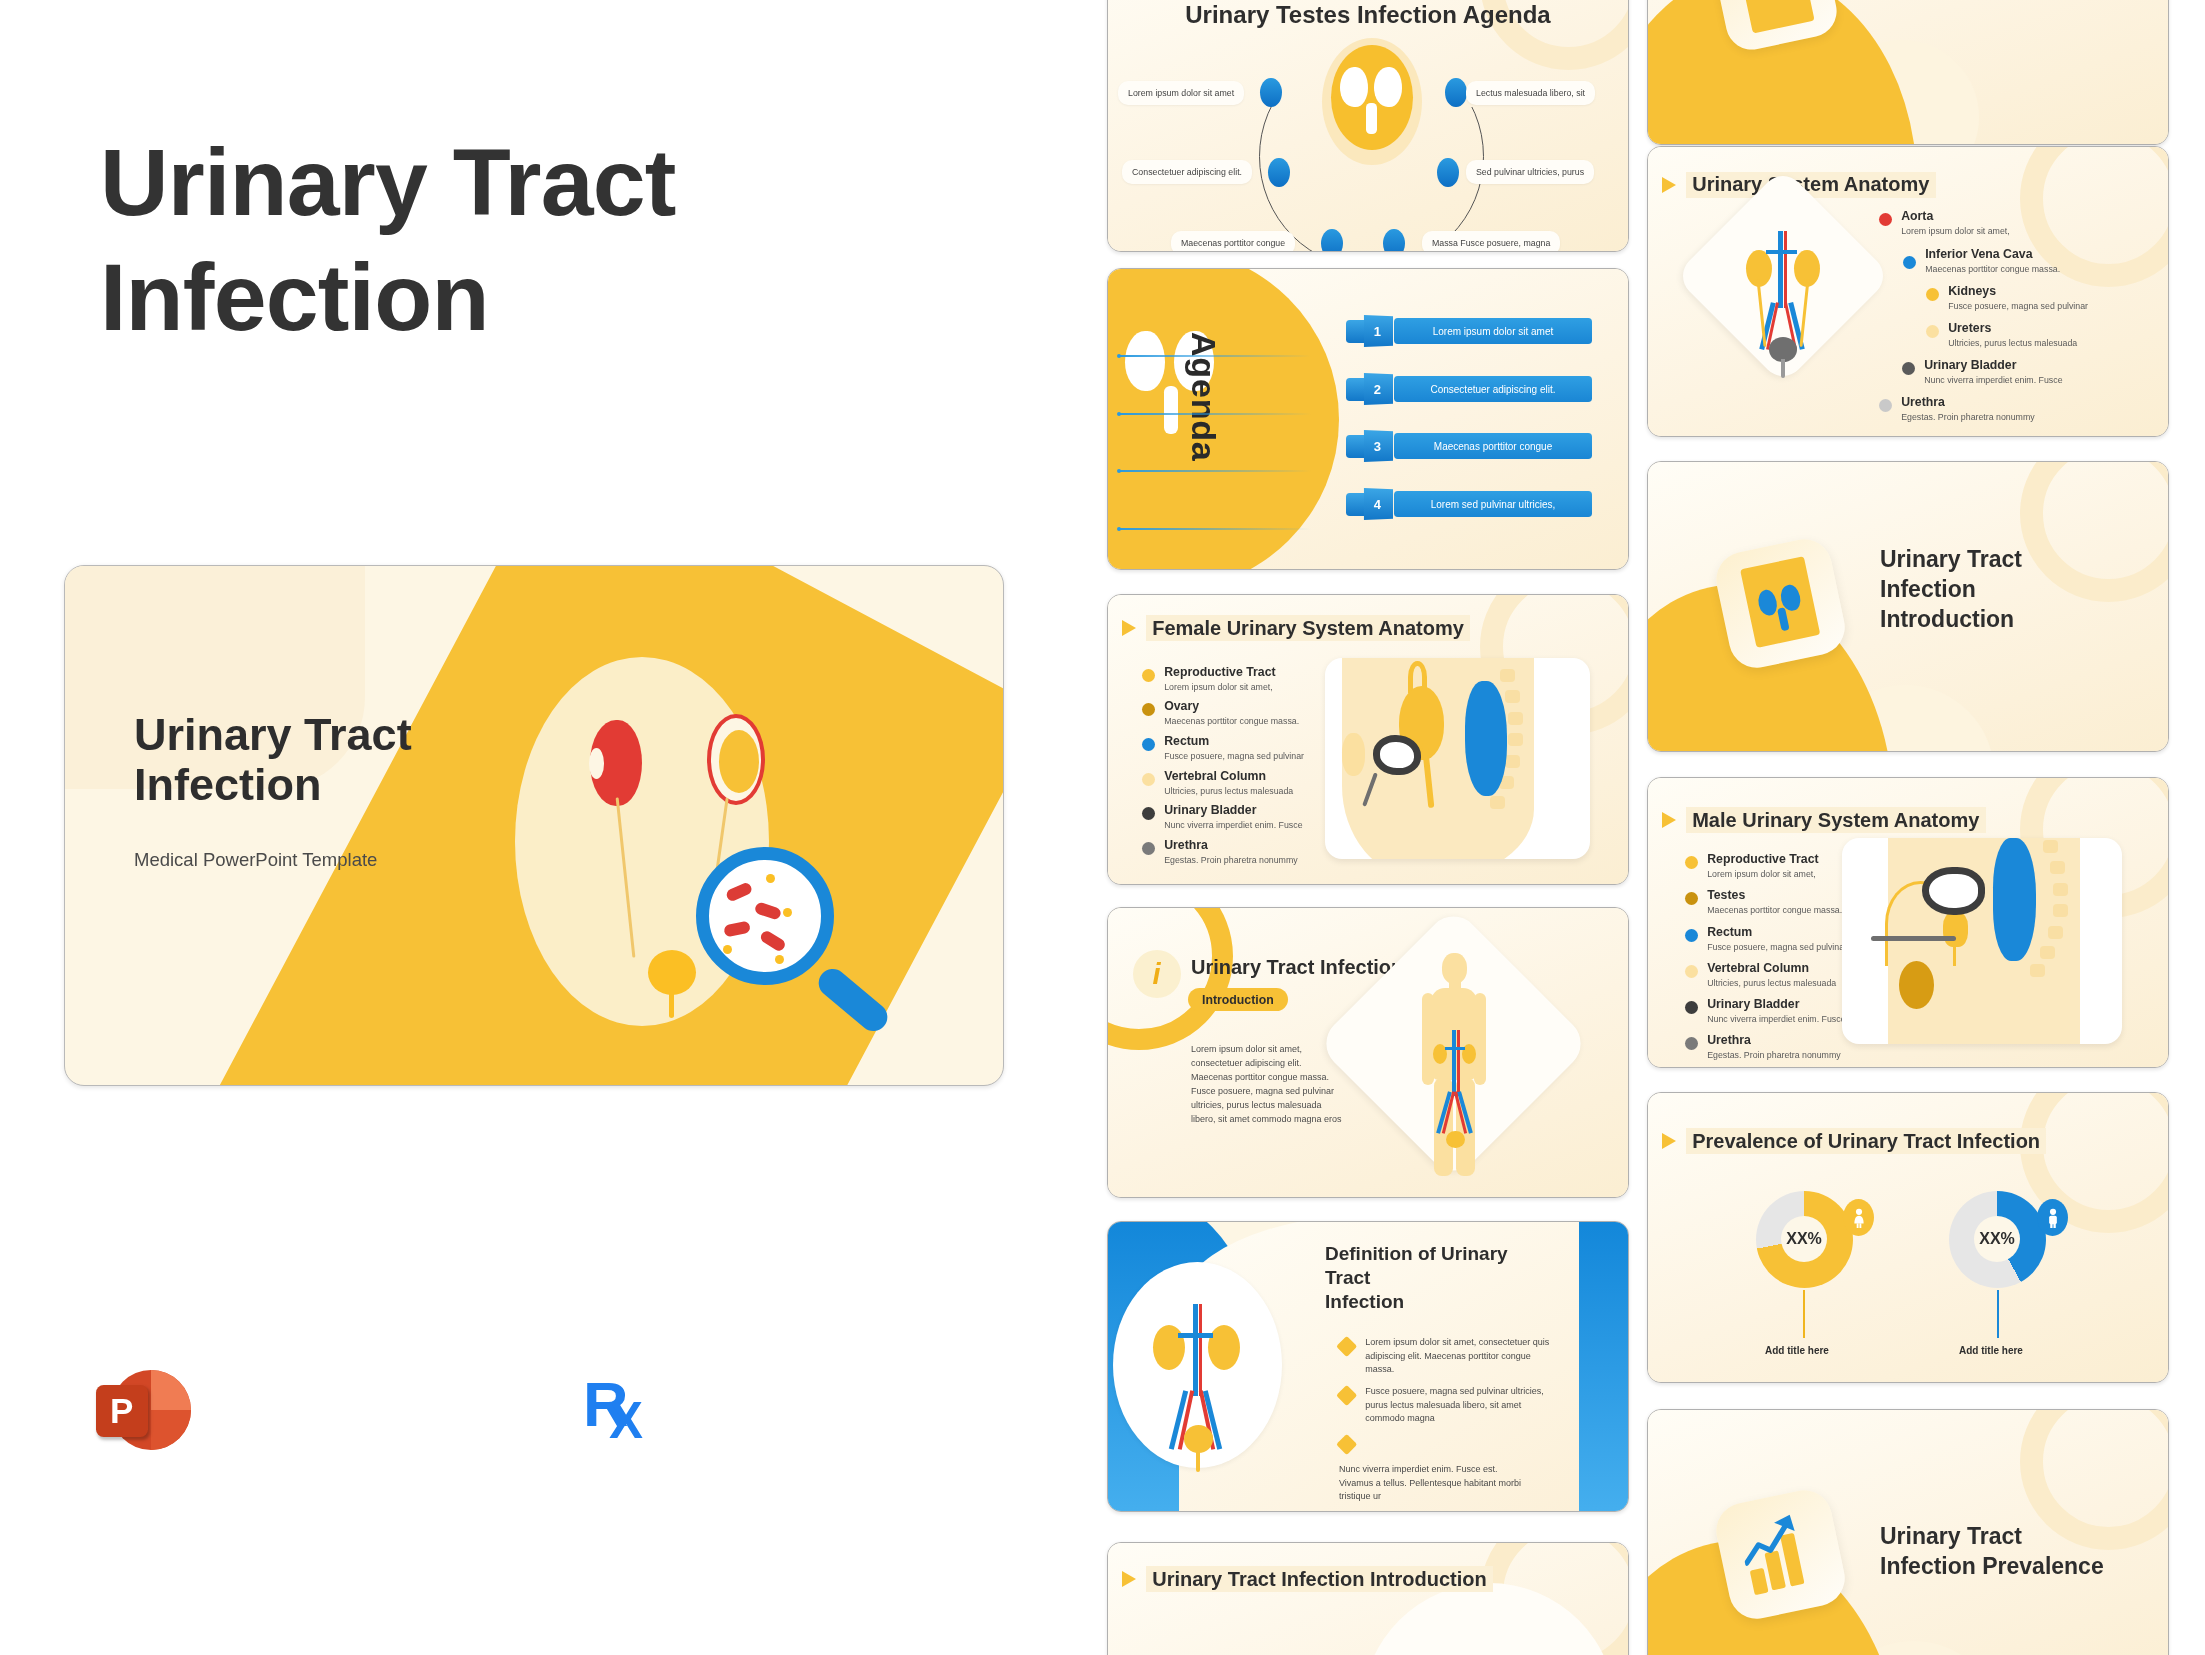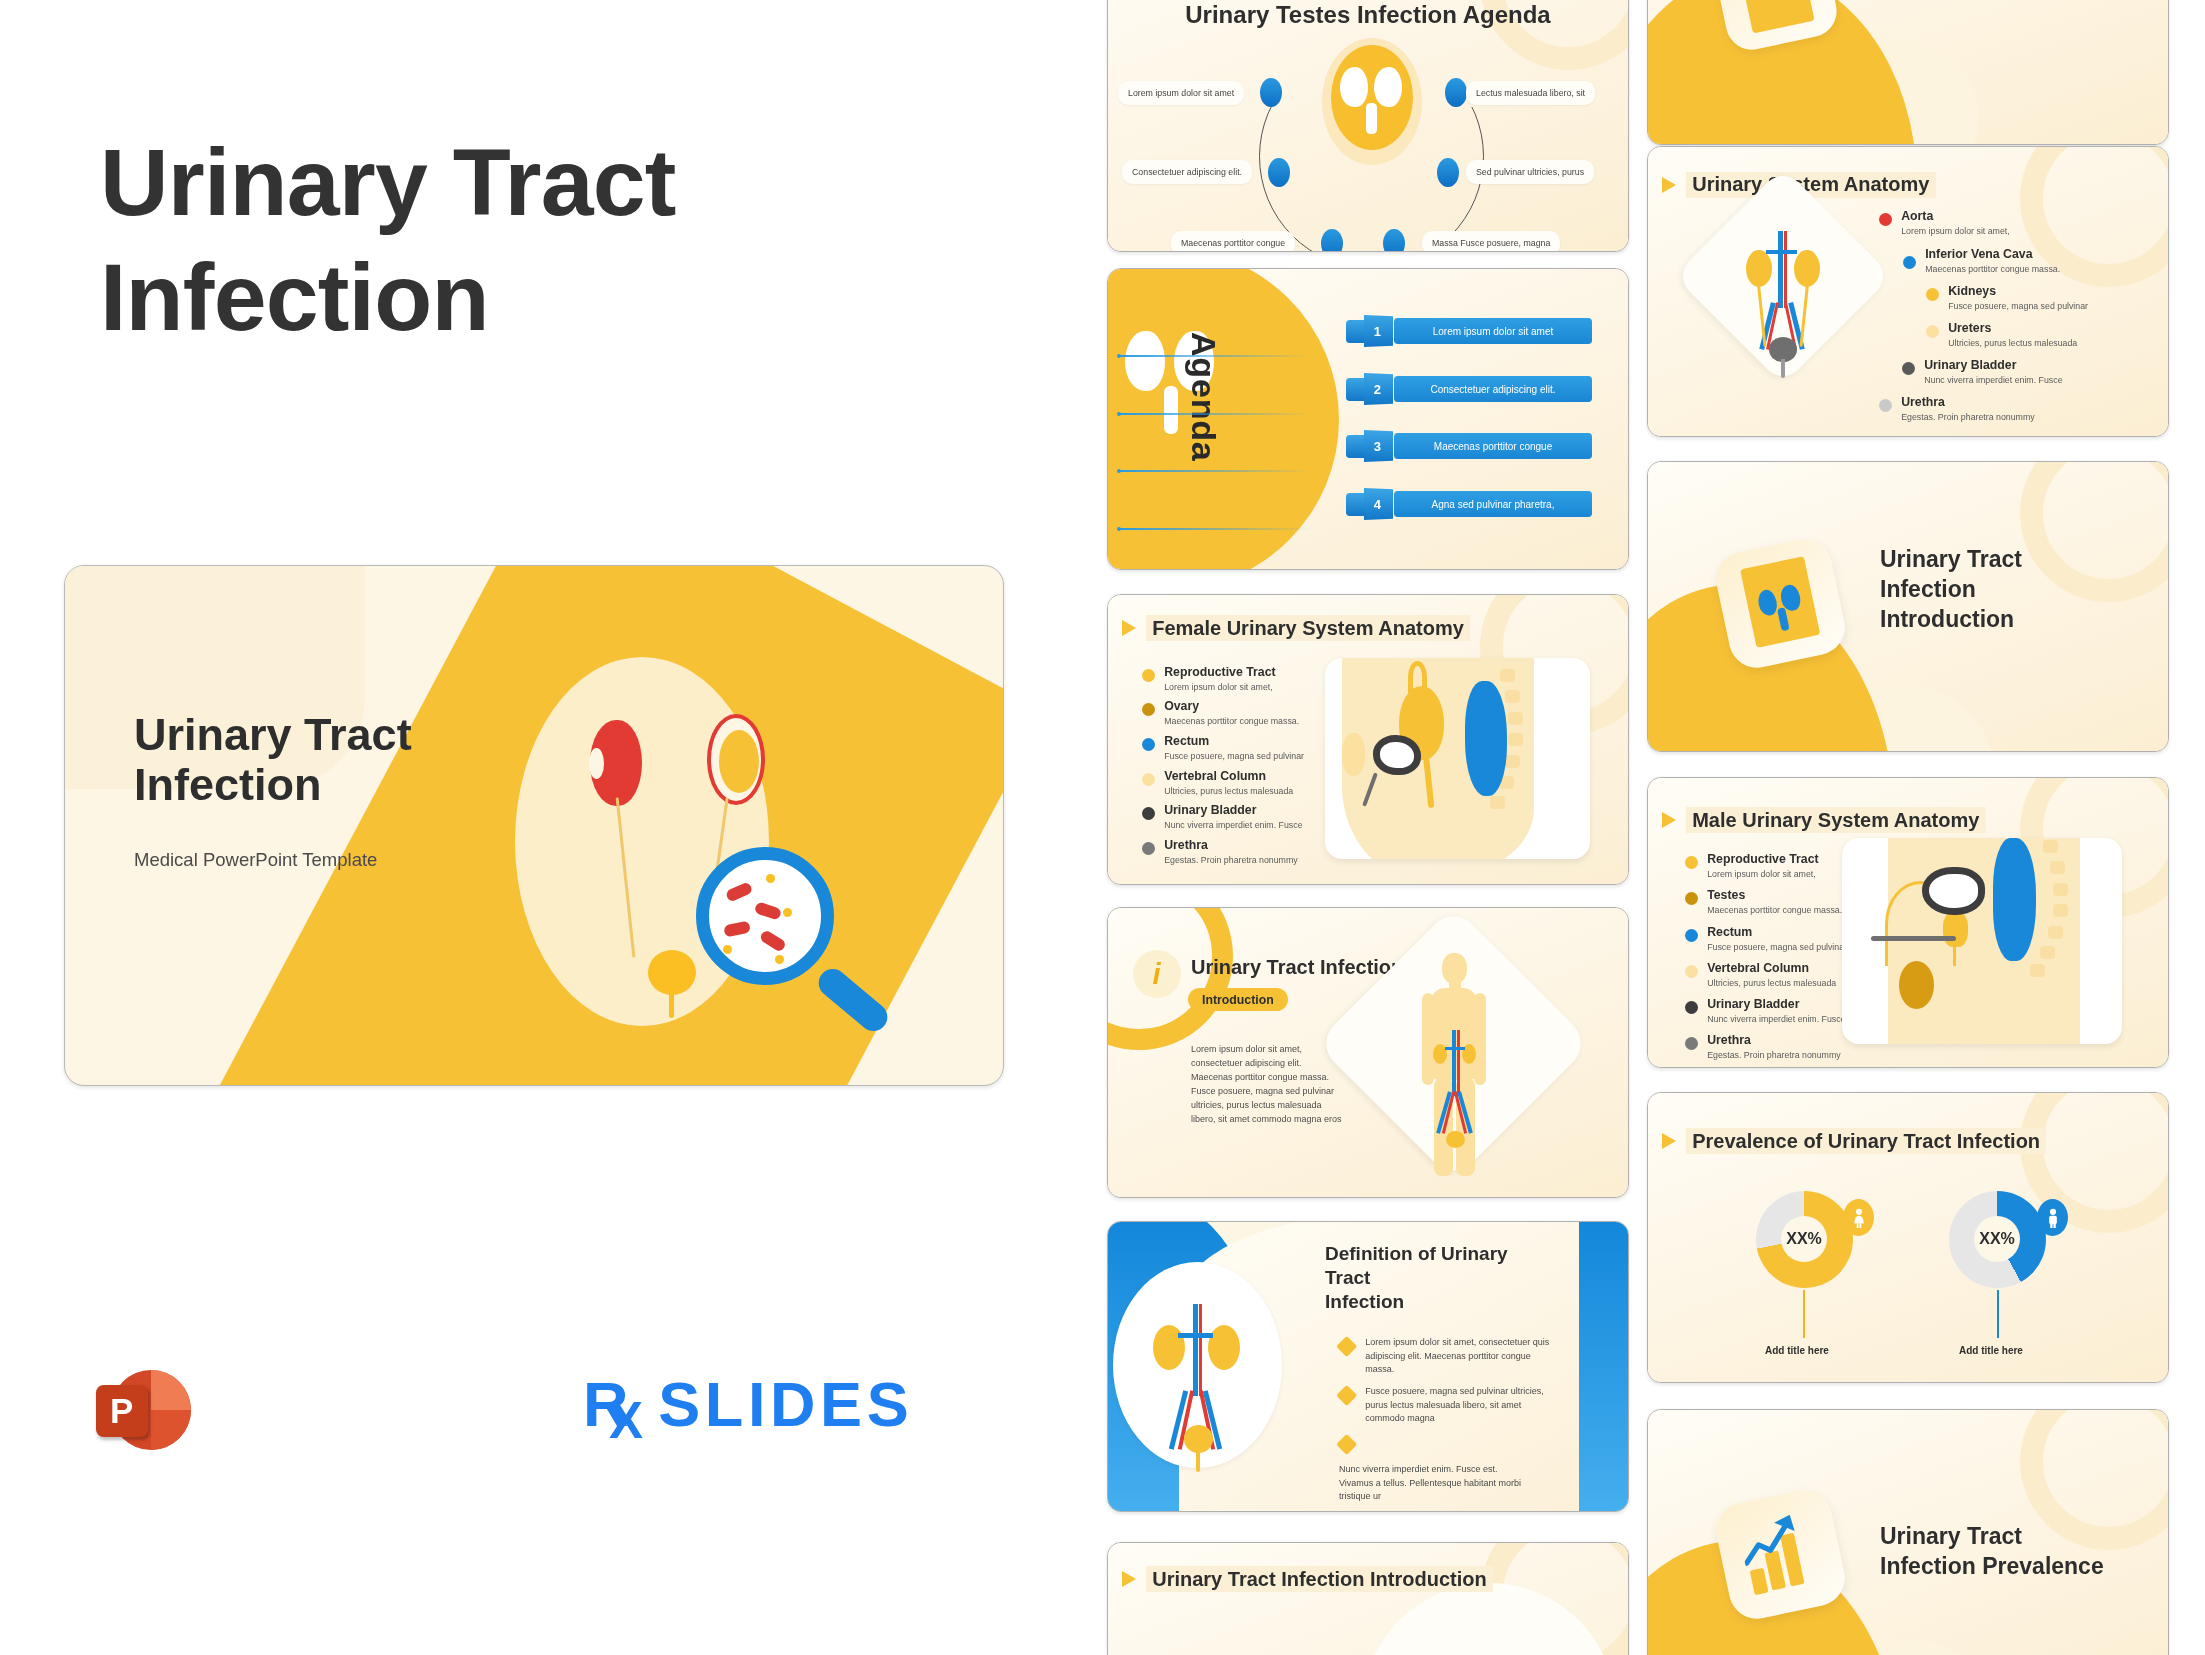--- a/index.html
+++ b/index.html
@@ -331,21 +331,20 @@
         <div class="ppt-circle">
             <div class="q1"></div>
             <div class="q2"></div>
           </div>
         <div class="ppt-sq">
             <span>P</span>
           </div>
       </div>
       <div class="rx-logo">
         <span class="rx"><span>R</span><span class="xx">X</span></span>
-        <span class="slides">SLIDES</span>
       </div>
     </div>
   </div>
 
   <div class="card" id="cardA">
     <div class="cream-grad"></div>
     <div class="corner-ring"></div>
     <div class="A-title">Urinary Testes Infection Agenda</div>
     <div class="A-arc"></div>
     <div class="A-ell-out"></div>
@@ -394,21 +393,21 @@
     <div class="B-row" style="top:161px;">
       <div class="B-tab"></div>
       <div class="B-num">3</div>
       <div class="B-bar">Maecenas porttitor congue</div>
     </div>
     <div class="B-line" style="top:201px;"></div>
 
     <div class="B-row" style="top:219px;">
       <div class="B-tab"></div>
       <div class="B-num">4</div>
-      <div class="B-bar">Agna sed pulvinar pharetra,</div>
+      <div class="B-bar">Lorem sed pulvinar ultricies,</div>
     </div>
     <div class="B-line" style="top:259px;"></div>
   </div>
 
   <div class="card" id="cardC">
     <div class="cream-grad"></div>
     <div class="corner-ring"></div>
     <div class="head-row" style="left:14px;top:20px;">
       <div class="tri"></div>
       <div class="head-txt">Female Urinary System Anatomy</div>

